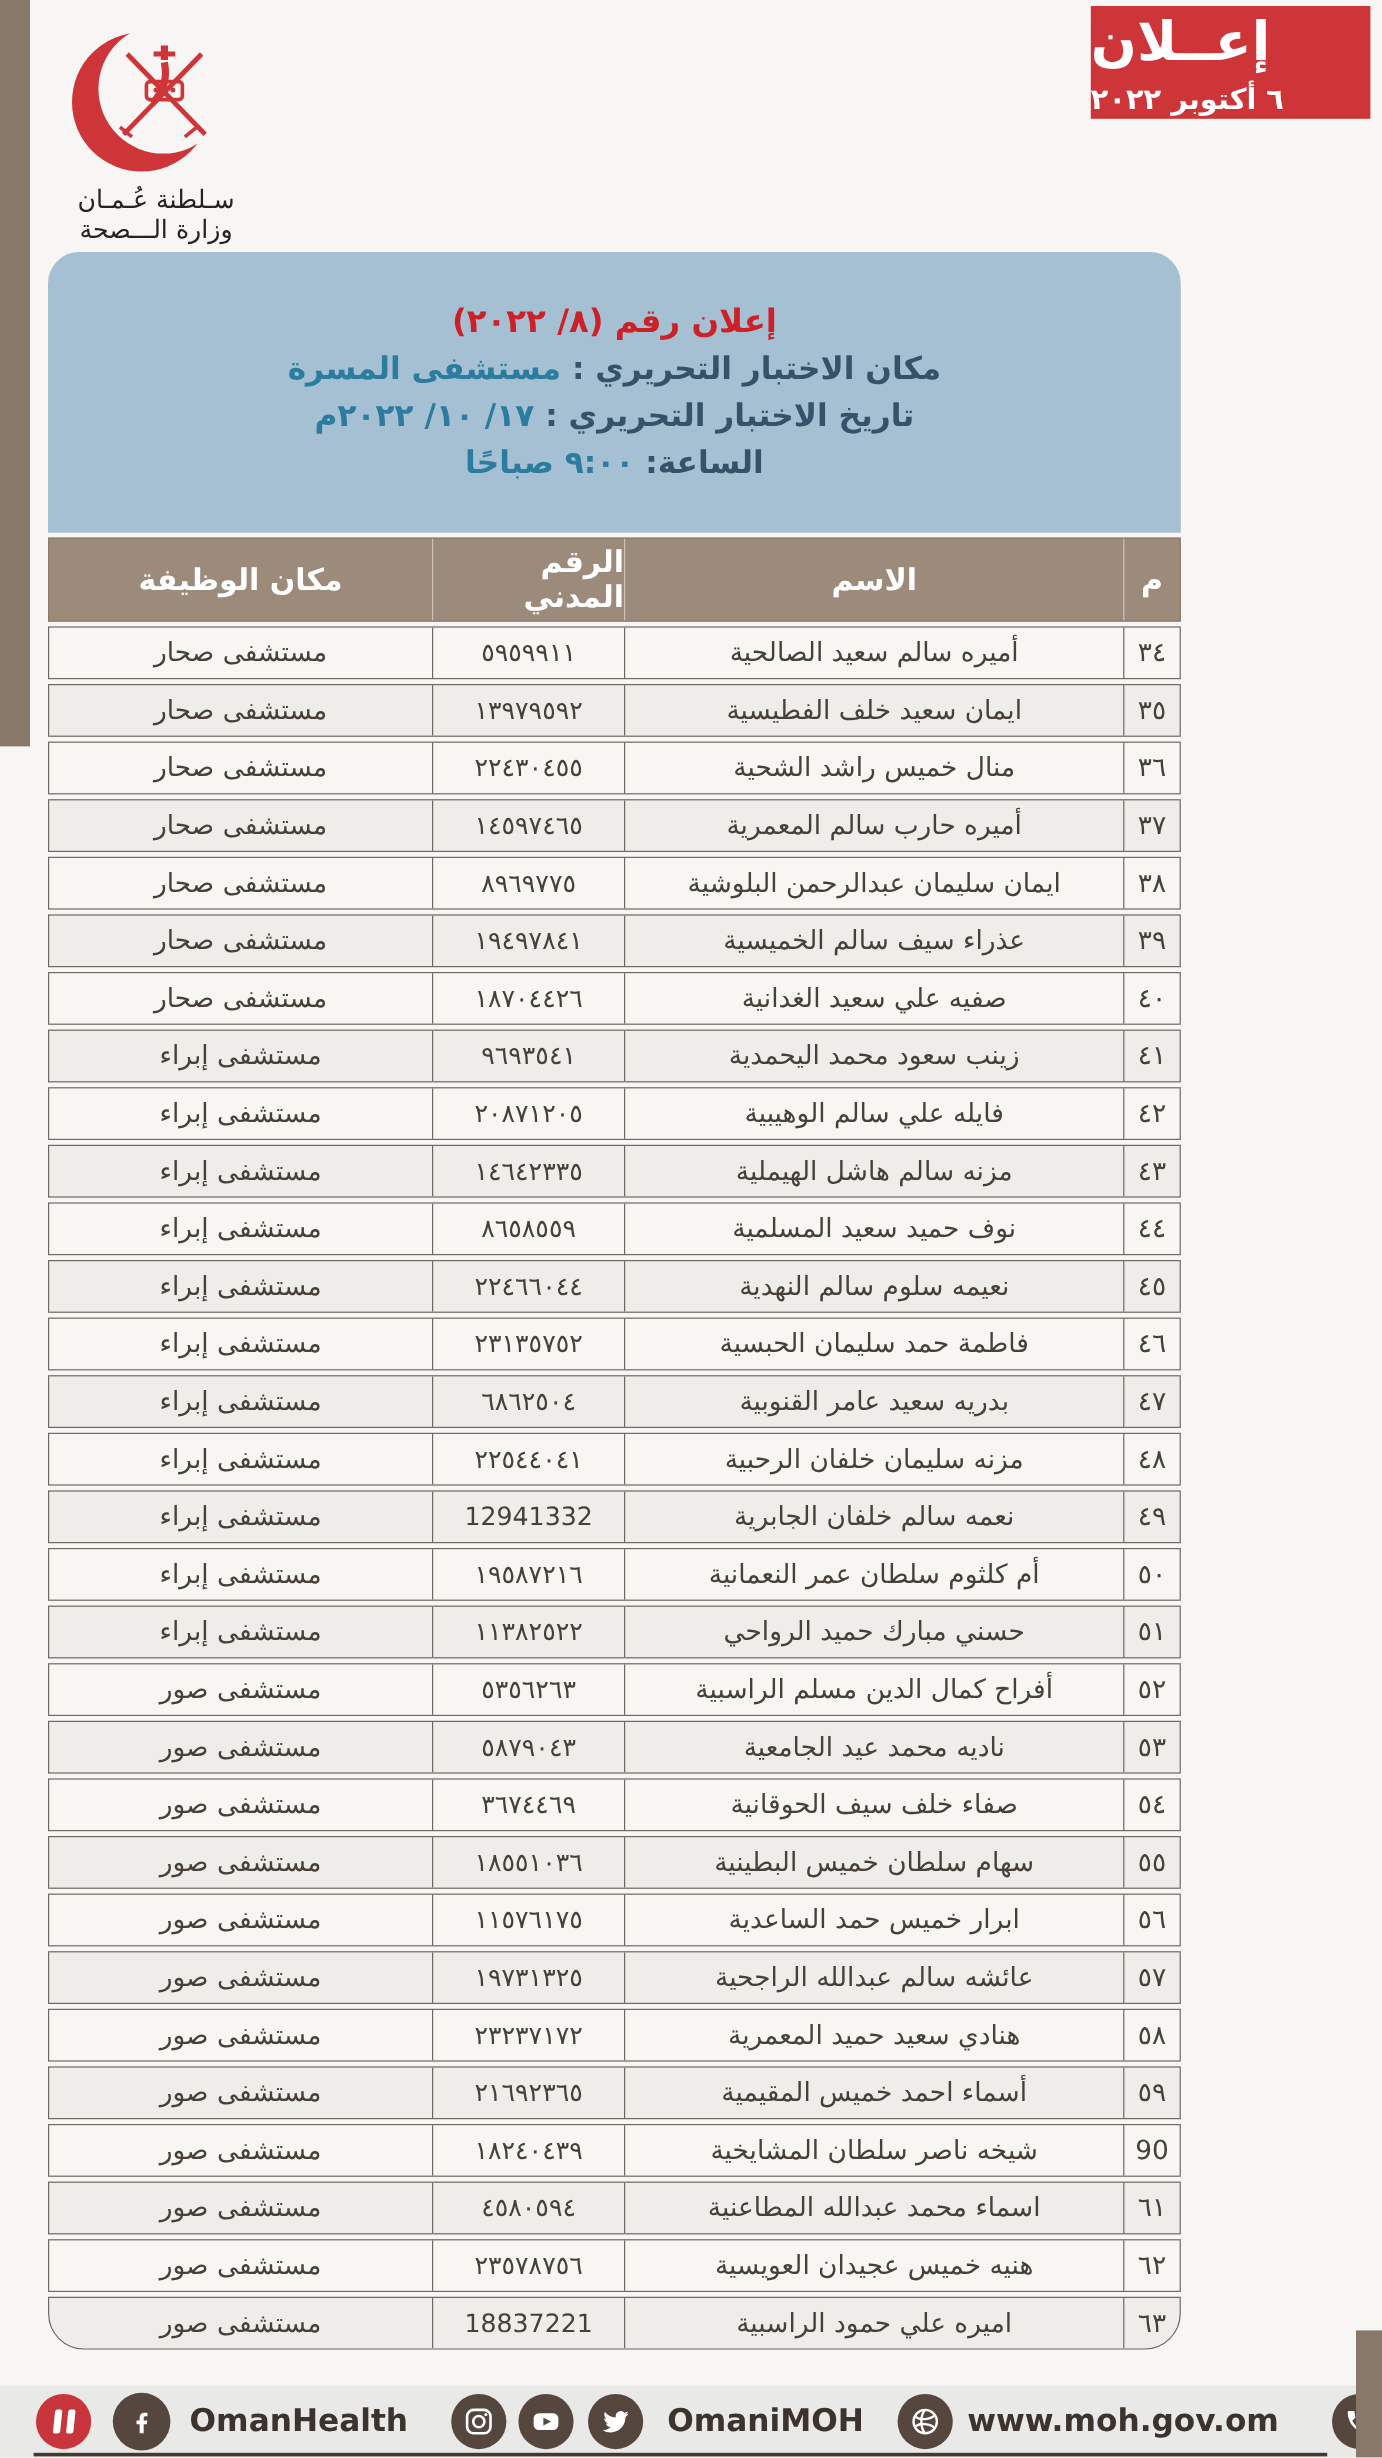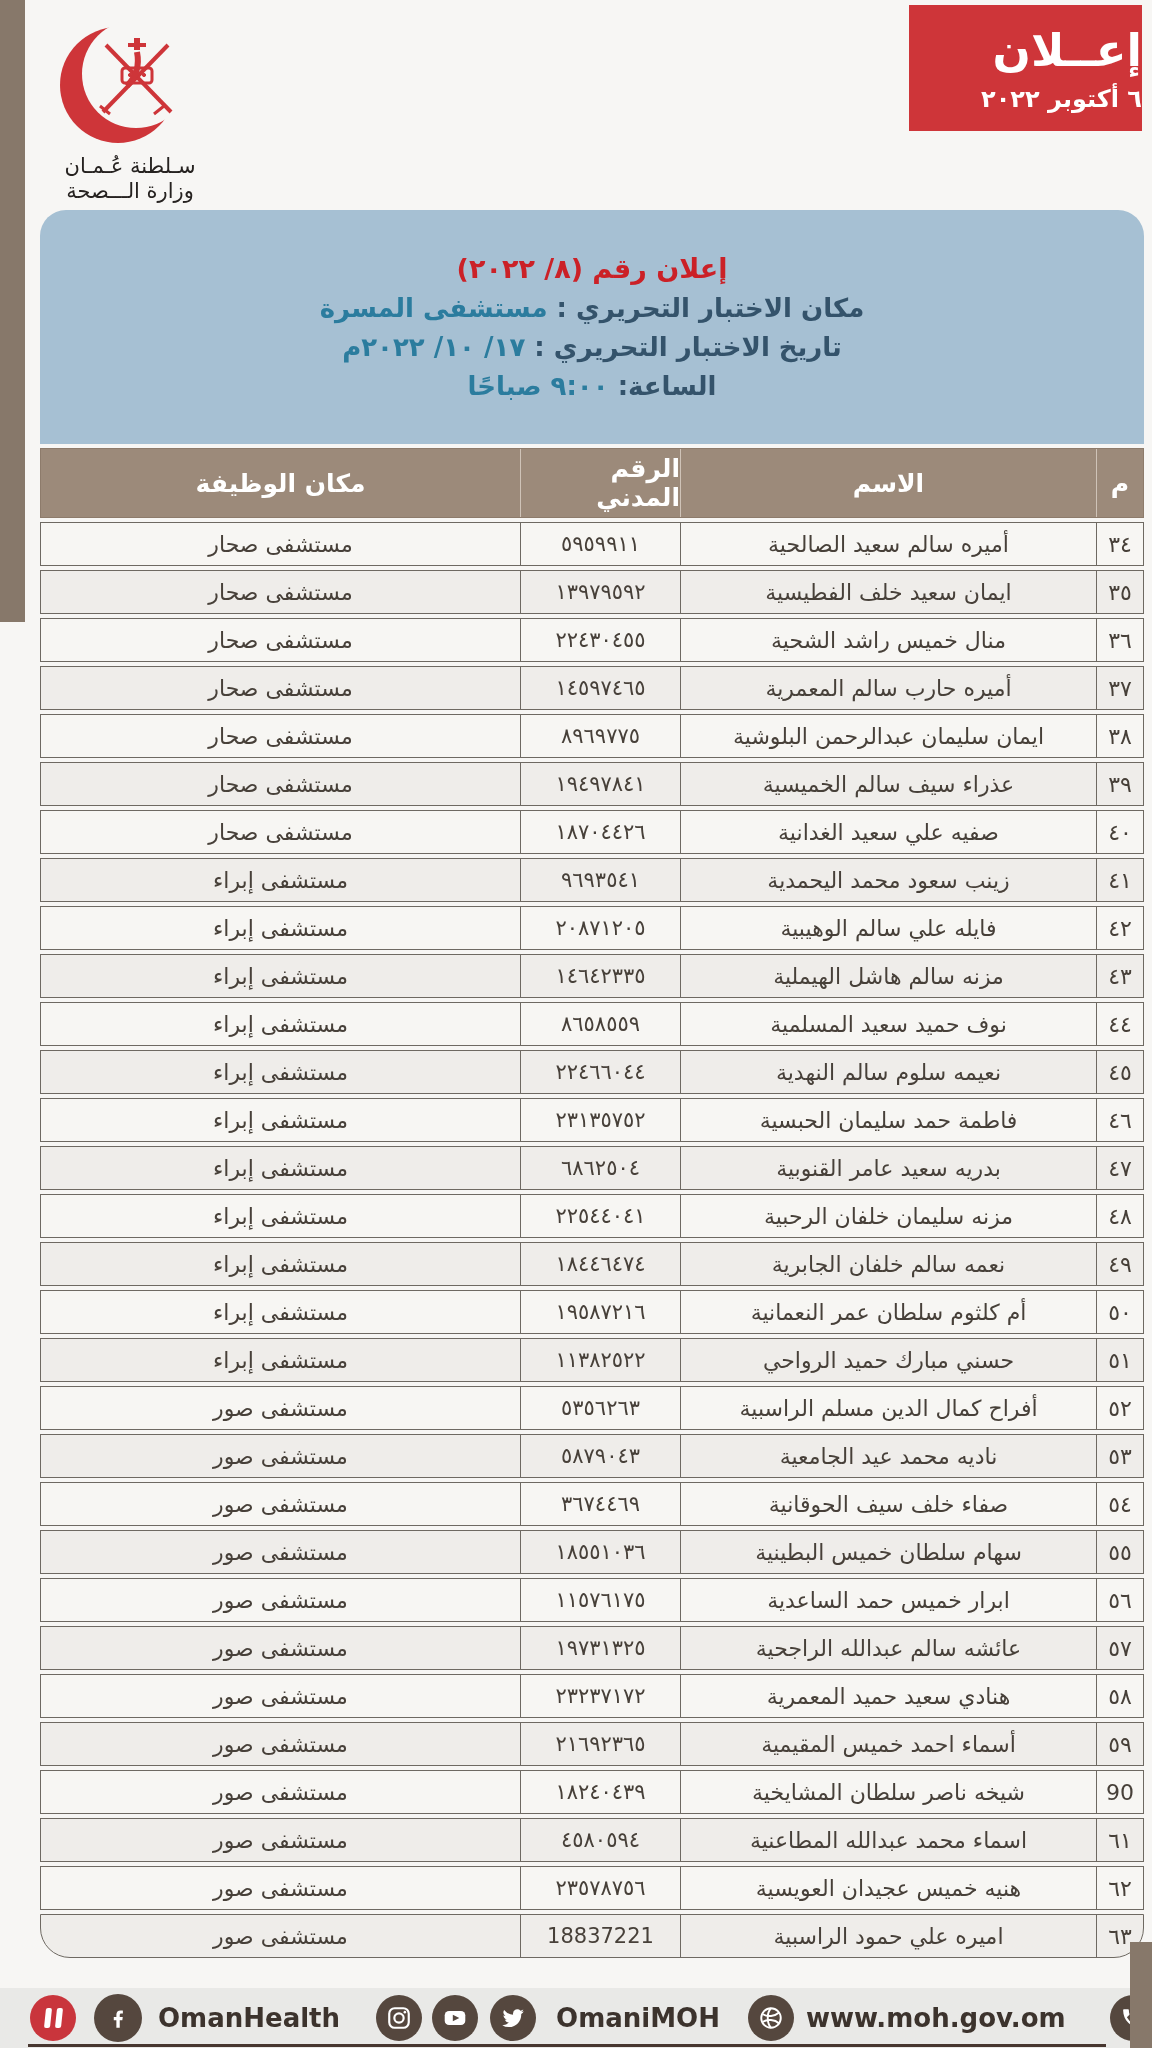--- a/index.html
+++ b/index.html
@@ -13,29 +13,29 @@
   .right-strip{position:absolute;right:0;bottom:0;width:22px;height:106px;background:#87786a;z-index:6;}
   .bottom-line{position:absolute;left:28px;bottom:1px;width:1078px;height:3px;background:#47362f;z-index:5;}
 
   
   .logo-wrap{position:absolute;left:40px;top:12px;width:180px;text-align:center;}
   .logo-wrap svg{display:block;margin:0 auto;}
   .ministry-line{font-weight:normal;color:#262220;font-size:21px;line-height:1.2;direction:rtl;}
 
   
   .badge{
-    position:absolute;right:10px;top:5px;width:233px;height:126px;background:#ce3539;
-    color:#fff;display:flex;flex-direction:column;align-items:flex-start;justify-content:center;gap:8px;
+    position:absolute;right:10px;top:5px;width:233px;height:94px;background:#ce3539;
+    color:#fff;display:flex;flex-direction:column;align-items:flex-end;justify-content:center;gap:8px;
     direction:rtl;
   }
   .badge-title{font-size:45px;font-weight:bold;letter-spacing:1px;}
   .badge-date{font-size:24px;font-weight:bold;}
 
   
-  .sheet{position:absolute;left:40px;top:210px;width:1104px;direction:rtl;}
+  .sheet{position:absolute;left:40px;top:210px;width:944px;direction:rtl;}
   .bluebox{
     height:234px;background:#a6c0d3;border-radius:26px 26px 0 0;
     display:flex;flex-direction:column;align-items:center;justify-content:center;gap:9px;
     text-align:center;
   }
   .line-red{color:#cb2127;font-weight:bold;font-size:27px;}
   .line-info{font-size:26px;font-weight:bold;}
   .lbl{color:#34536b;}
   .val{color:#2b7c9e;}
 
@@ -211,21 +211,21 @@
       </div>
       <div class="trow">
         <div class="col-no">٤٨</div>
         <div class="col-name">مزنه سليمان خلفان الرحبية</div>
         <div class="col-civil cell-civil">٢٢٥٤٤٠٤١</div>
         <div class="col-loc">مستشفى إبراء</div>
       </div>
       <div class="trow">
         <div class="col-no">٤٩</div>
         <div class="col-name">نعمه سالم خلفان الجابرية</div>
-        <div class="col-civil cell-civil">١٨٤٤٦٤٧٤</div>
+        <div class="col-civil cell-civil">12941332</div>
         <div class="col-loc">مستشفى إبراء</div>
       </div>
       <div class="trow">
         <div class="col-no">٥٠</div>
         <div class="col-name">أم كلثوم سلطان عمر النعمانية</div>
         <div class="col-civil cell-civil">١٩٥٨٧٢١٦</div>
         <div class="col-loc">مستشفى إبراء</div>
       </div>
       <div class="trow">
         <div class="col-no">٥١</div>

